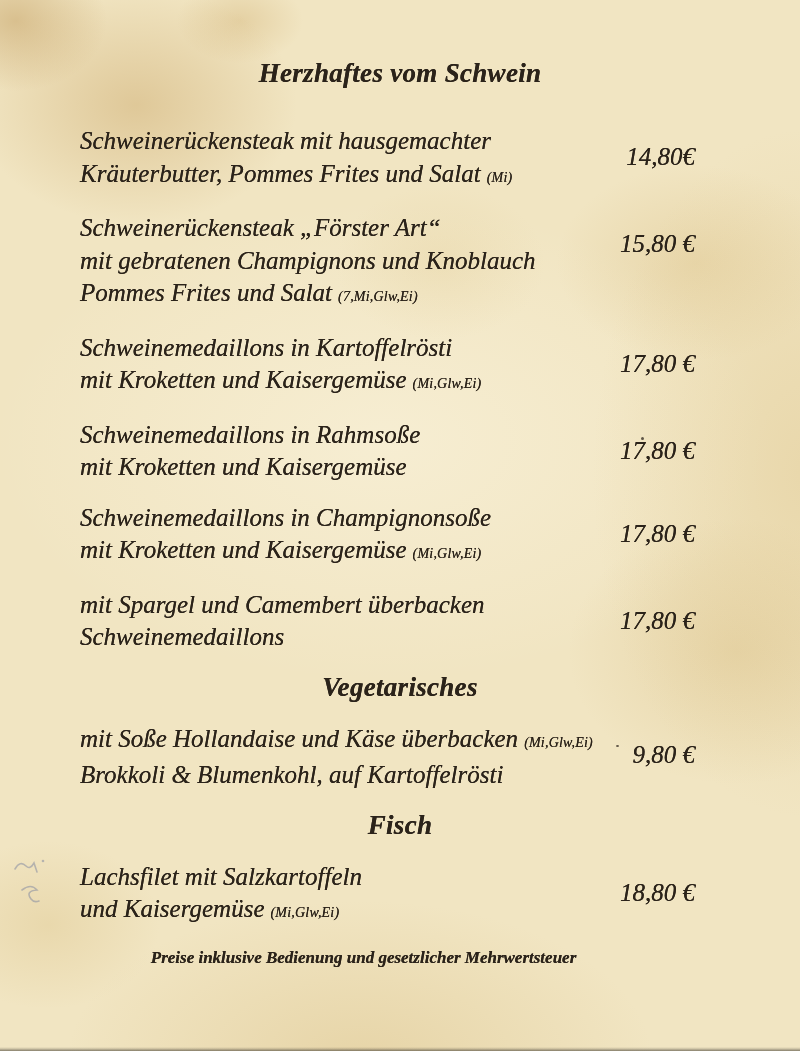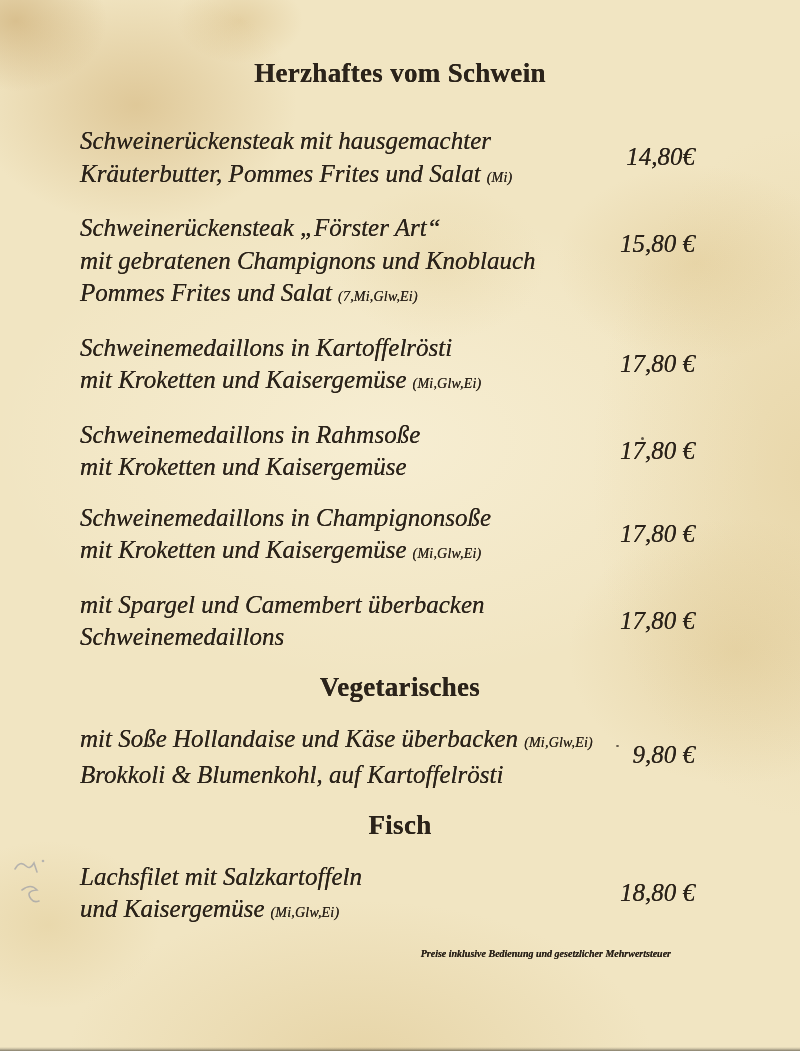--- a/index.html
+++ b/index.html
@@ -24,21 +24,21 @@
       radial-gradient(ellipse 150px 110px at 55% 25%, rgba(222,198,140,0.25), transparent 70%),
       radial-gradient(ellipse 520px 320px at 48% 42%, rgba(252,246,226,0.50), transparent 75%);
     color: #2b231a;
   }
   .menu {
     position: absolute; inset: 0;
     box-sizing: border-box;
     padding: 58px 105px 0 80px;
   }
   .heading {
-    font-size: 27px; font-weight: bold; 
+    font-size: 27px; font-weight: bold; font-style: italic;
     text-align: center;
     margin: 0 -105px 36px -80px;
     letter-spacing: 0.3px;
     text-shadow: 0 0 0.5px currentColor;
   }
   .heading.mid { margin-bottom: 20px; }
   .heading.fisch { margin-bottom: 20px; }
   .item {
     position: relative;
     font-style: italic;
@@ -54,22 +54,22 @@
     white-space: nowrap;
   }
   .allerg {
     font-size: 14px;
     font-style: italic;
     margin-left: 6px;
     letter-spacing: 0.2px;
   }
   .footer {
     margin-top: 6px;
-    font-size: 10px; font-weight: bold; font-style: italic;
-    text-align: right;
+    font-size: 17px; font-weight: bold; font-style: italic;
+    text-align: center;
     transform: translateX(-24px);
     text-shadow: 0 0 0.3px currentColor;
   }
   .mark { position: absolute; opacity: 0.55; }
   .mark1 { left: 12px; top: 856px; }
   .mark2 { left: 18px; top: 882px; }
   .speck { position: absolute; background: rgba(45,38,30,0.75); border-radius: 50%; }
   .speck1 { width: 3px; height: 3px; left: 641px; top: 437px; }
   .speck2 { width: 3px; height: 2px; left: 616px; top: 745px; }
   .scan-edge {

